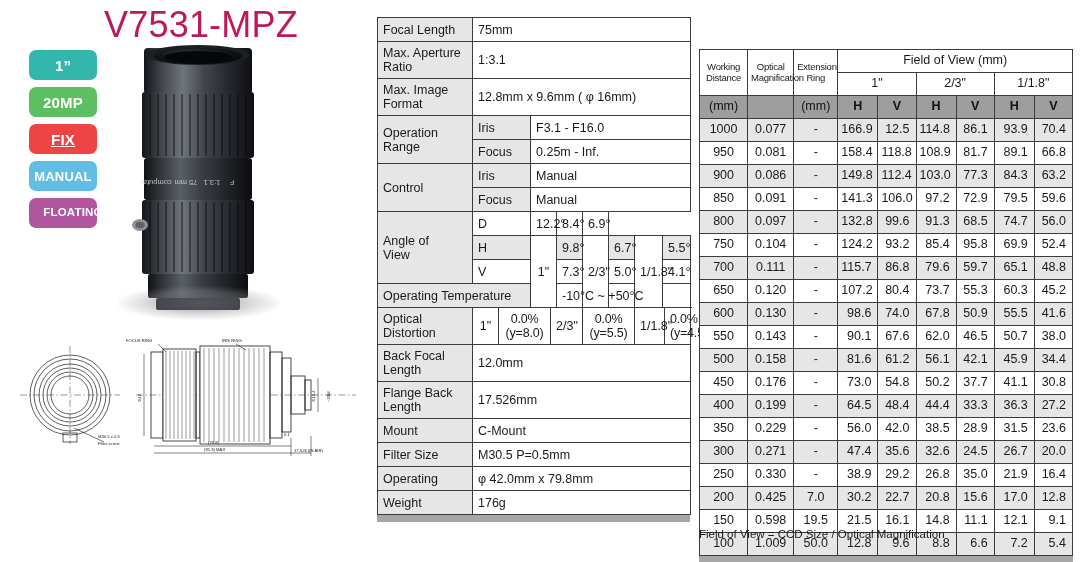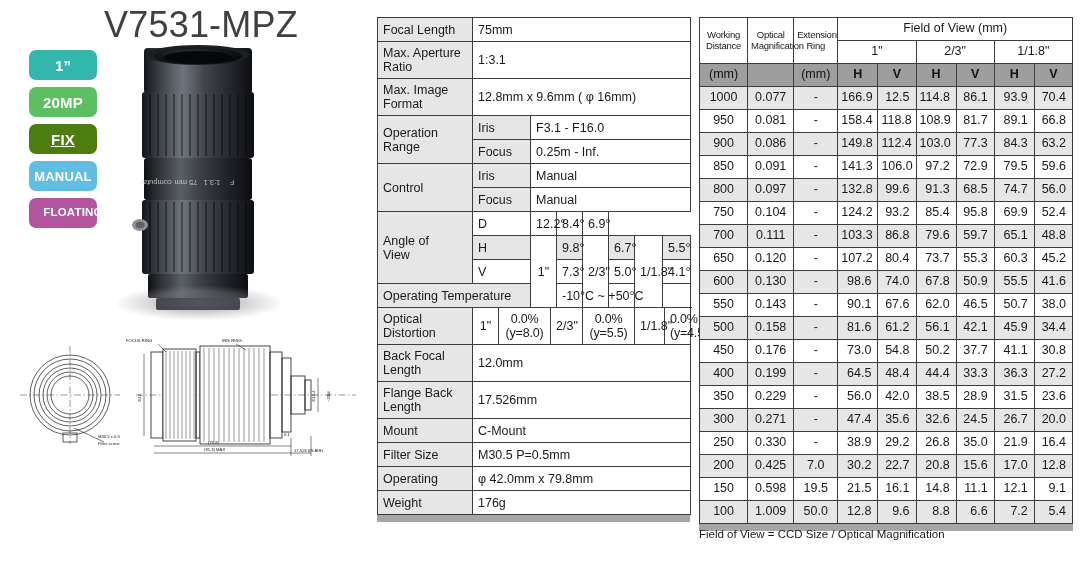--- a/index.html
+++ b/index.html
@@ -11,21 +11,21 @@
     color:#1a1a1a;
     overflow:hidden;
     position:relative;
   }
 
   
   #left-panel { position:absolute; left:0; top:0; width:372px; height:562px; }
 
   #product-title {
     position:absolute; left:104px; top:4px; width:250px;
-    font-size:36px; font-weight:400; color:#404040;
+    font-size:36px; font-weight:400; color:#be185d;
     letter-spacing:.2px; white-space:nowrap;
   }
 
   #badge-stack { position:absolute; left:29px; top:50px; width:70px; }
   .badge {
     width:68px; height:30px; margin-bottom:7px;
     border-radius:7px; color:#fff;
     font-size:15px; font-weight:bold;
     display:flex; align-items:center; justify-content:center;
     letter-spacing:.2px; line-height:1;
@@ -59,21 +59,21 @@
   td.shade { background:#e6e6e6; }
   td.ctr { text-align:center; padding-left:2px; padding-right:2px; }
   td.tiny { font-size:8.2px; letter-spacing:-.2px; }
   td.sm { font-size:11px; }
 
   #spec1 { left:377px; top:17px; width:313px; }
   #spec2 { left:377px; top:307px; width:313px; }
 
   
   #fov-block { position:absolute; left:699px; top:17px; width:374px; }
-  table.fov { border-collapse:collapse; table-layout:fixed; width:100%; background:#8b5cf6; }
+  table.fov { border-collapse:collapse; table-layout:fixed; width:100%; background:#8b5cf6;margin-top:32px; }
   table.fov td {
     border:1px solid #3c3c3c;
     font-size:12.5px; text-align:center;
     padding:1px 3px; height:23px;
     vertical-align:middle; line-height:1.1;
   }
   table.fov td.hd { background:#ffffff; font-size:12.5px; }
   table.fov td.hd-narrow { font-size:9.5px; letter-spacing:-.25px; line-height:1.08; }
   table.fov td.unit { background:#9e9e9e; color:#111; font-weight:normal; }
   table.fov td.unit-b { background:#9e9e9e; color:#111; font-weight:bold; }
@@ -88,21 +88,21 @@
 </head>
 <body>
 
 <div id="left-panel">
 
   <div id="product-title">V7531-MPZ</div>
 
   <div id="badge-stack">
       <div class="badge" style="background: rgb(51, 182, 171);">1”</div>
       <div class="badge" style="background: rgb(92, 191, 98);">20MP</div>
-      <div class="badge" style="background: #4d7c0f; text-decoration: underline;">FIX</div>
+      <div class="badge" style="background: #ef4444; text-decoration: underline;">FIX</div>
       <div class="badge sz-sm" style="background: rgb(98, 189, 228);">MANUAL</div>
       <div class="badge sz-xs" style="background: rgb(176, 85, 158); padding-left: 20px;">FLOATING</div>
     </div>
 
   <div id="lens-photo">
     <svg width="140" height="270" viewBox="0 0 140 270">
       <defs>
         <linearGradient id="bodyG" x1="0" y1="0" x2="1" y2="0">
           <stop offset="0" stop-color="#101114"></stop>
           <stop offset="0.12" stop-color="#2c2f34"></stop>
@@ -490,21 +490,21 @@
     <td class="dr num">93.2</td>
     <td class="dr num">85.4</td>
     <td class="dr num">95.8</td>
     <td class="dr num">69.9</td>
     <td class="dr num">52.4</td>
         </tr>
         <tr>
     <td class="dr-alt">700</td>
     <td class="dr-alt">0.111</td>
     <td class="dr-alt">-</td>
-    <td class="dr-alt num">103.3</td>
+    <td class="dr-alt num">115.7</td>
     <td class="dr-alt num">86.8</td>
     <td class="dr-alt num">79.6</td>
     <td class="dr-alt num">59.7</td>
     <td class="dr-alt num">65.1</td>
     <td class="dr-alt num">48.8</td>
         </tr>
         <tr>
     <td class="dr">650</td>
     <td class="dr">0.120</td>
     <td class="dr">-</td>

